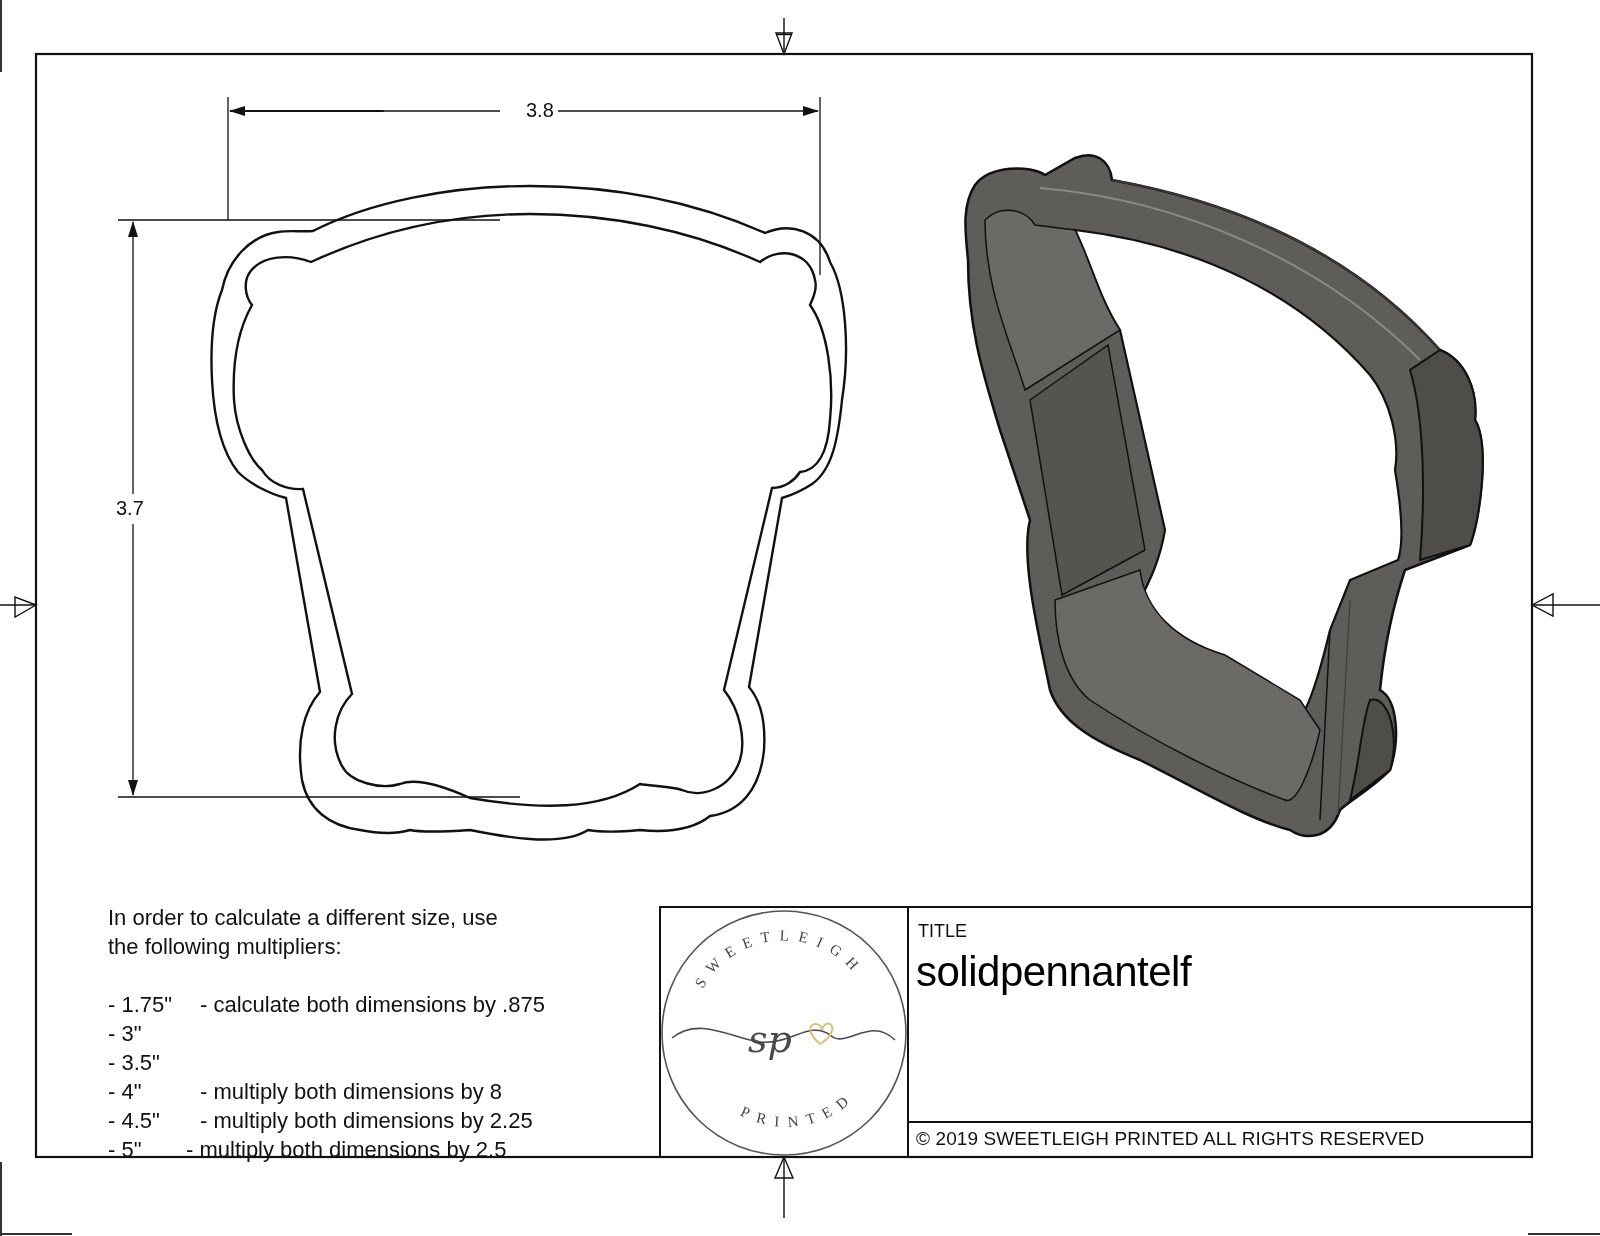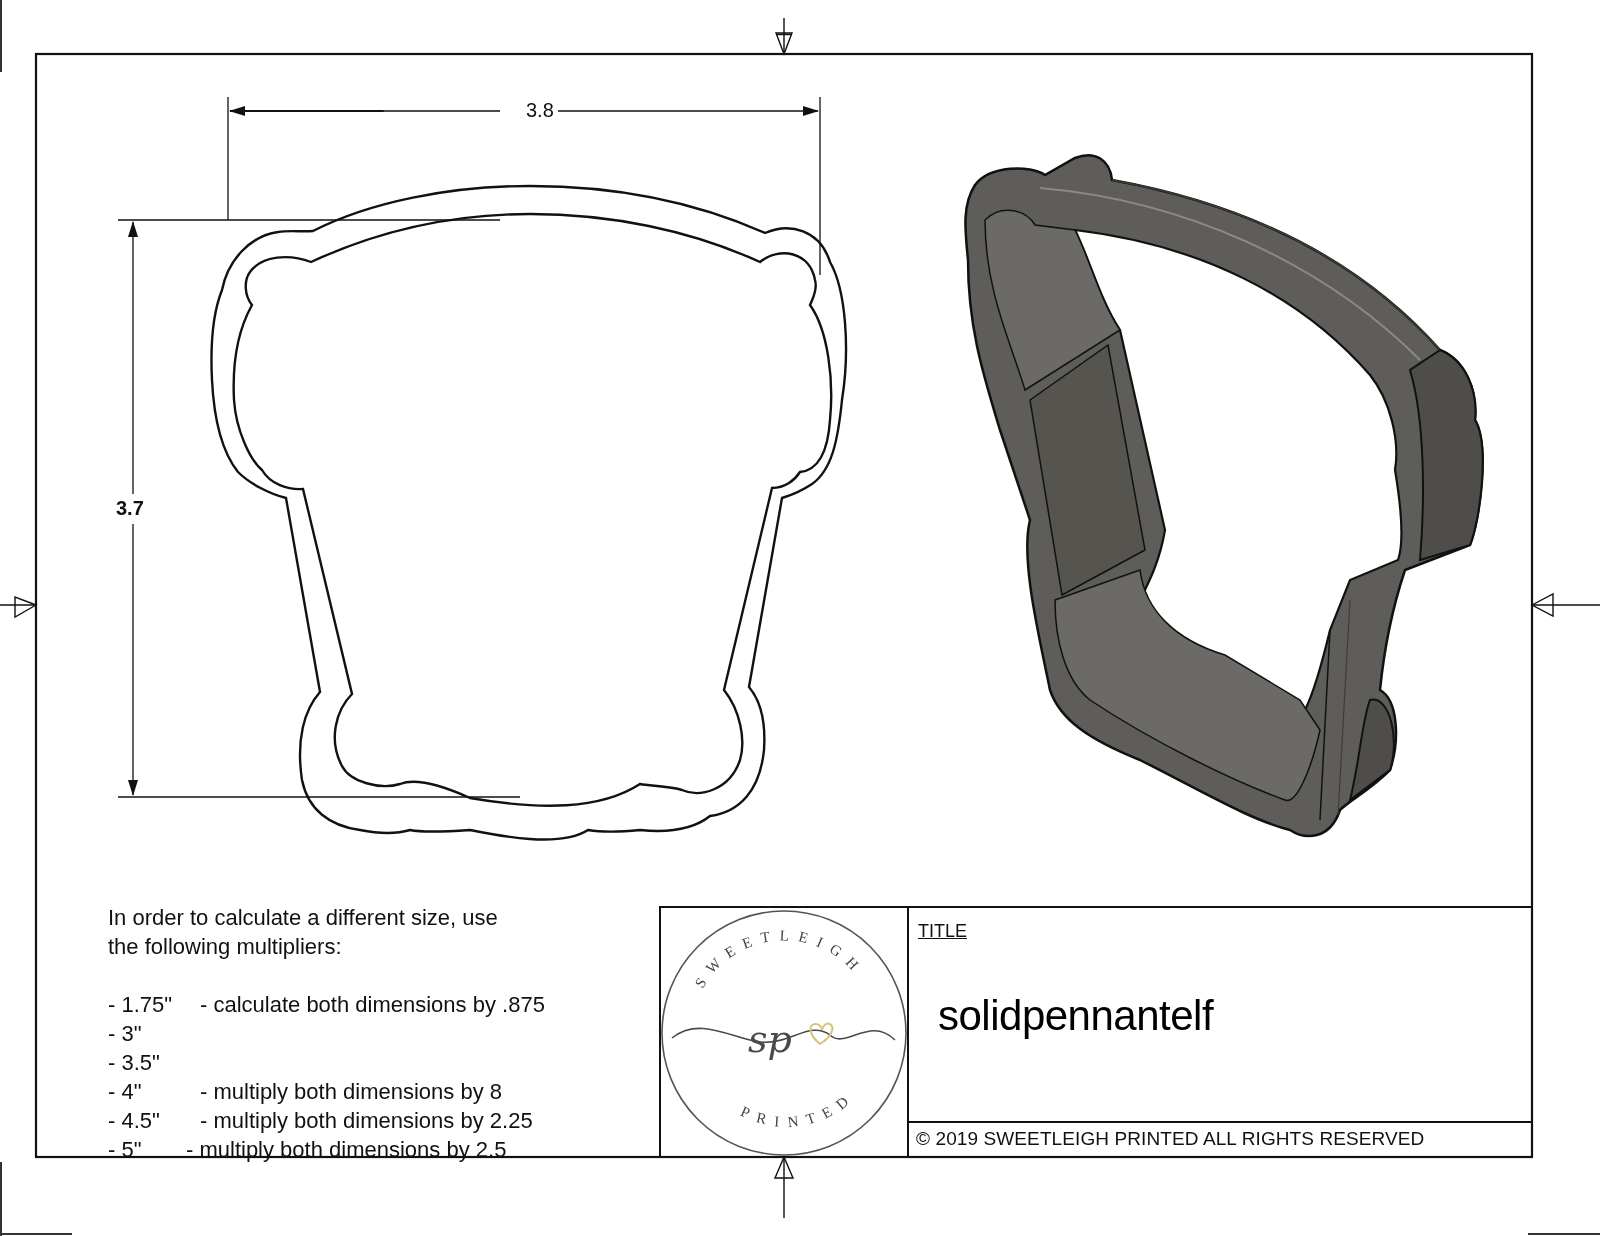--- a/index.html
+++ b/index.html
@@ -4,22 +4,22 @@
 <style>
   html, body { margin: 0; padding: 0; background: #ffffff; }
   body { width: 1600px; height: 1236px; position: relative; overflow: hidden;
          font-family: "Liberation Sans", sans-serif; color: #111; }
   .abs { position: absolute; }
   #sheet { position: absolute; left: 0; top: 0; width: 1600px; height: 1236px; }
   .notes { left: 108px; top: 903px; font-size: 22px; line-height: 29px; color: #111; }
   .notes .intro { margin-bottom: 29px; }
   .mrow { display: flex; white-space: nowrap; }
   .mrow .sz { display: inline-block; width: 92px; }
-  .title-label { left: 918px; top: 921px; font-size: 18px; color: #111; text-decoration: underline; }
-  .title-value { left: 938px; top: 948px; font-size: 42px; color: #000; letter-spacing: -0.5px; margin-top: 44px; }
+  .title-label { left: 918px; top: 921px; font-size: 18px; color: #111; }
+  .title-value { left: 916px; top: 948px; font-size: 42px; color: #000; letter-spacing: -0.5px; }
   .copyright { left: 916px; top: 1128px; font-size: 19px; color: #111; letter-spacing: 0.1px; }
   .dim-label { font-size: 20px; color: #111; background: #fff; padding: 0 4px; }
 </style>
 </head>
 <body>
 
 <svg id="sheet" viewBox="0 0 1600 1236" xmlns="http://www.w3.org/2000/svg">
 
   <line x1="1" y1="0" x2="1" y2="72" stroke="#333" stroke-width="2"></line>
   <line x1="1" y1="1162" x2="1" y2="1236" stroke="#333" stroke-width="2"></line>
@@ -166,21 +166,21 @@
     <text font-family="'Liberation Serif', serif" font-size="15" fill="#444" letter-spacing="9">
       <textPath href="#arcBot" startOffset="18%" id="logoBotText">PRINTED</textPath>
     </text>
     <path d="M 672,1038 C 700,1015 735,1040 760,1042 C 790,1045 810,1020 830,1035 C 845,1050 870,1015 895,1040" fill="none" stroke="#4a4a4a" stroke-width="1.6"></path>
     <text x="748" y="1052" font-family="'DejaVu Serif', serif" font-style="italic" font-size="38" fill="#4a4a4a" id="logoMonogram">sp</text>
     <path d="M 820,1044 C 808,1034 808,1024 816,1024 C 820,1024 822,1028 822,1030 C 823,1026 826,1022 830,1024 C 836,1028 830,1038 820,1044 Z" fill="none" stroke="#d8c27a" stroke-width="2"></path>
   </g>
 </svg>
 
 <div class="abs dim-label" style="left:502px; top:99px;margin-left:20px;">3.8</div>
-<div class="abs dim-label" style="left:112px; top:497px;font-weight:bold;">3.7</div>
+<div class="abs dim-label" style="left:112px; top:497px;">3.7</div>
 
 <div class="abs notes">
   <div class="intro">
     <div>In order to calculate a different size, use</div>
     <div>the following multipliers:</div>
   </div>
   <div class="mrow">
       <span class="sz">- 1.75"</span>
       <span>- calculate both dimensions by .875</span>
     </div>

